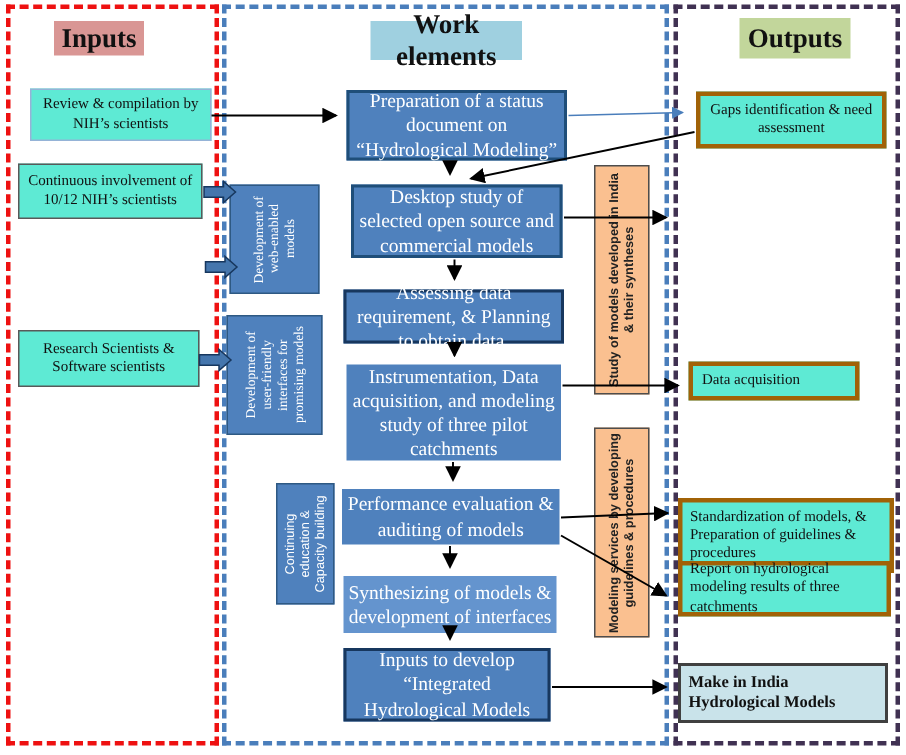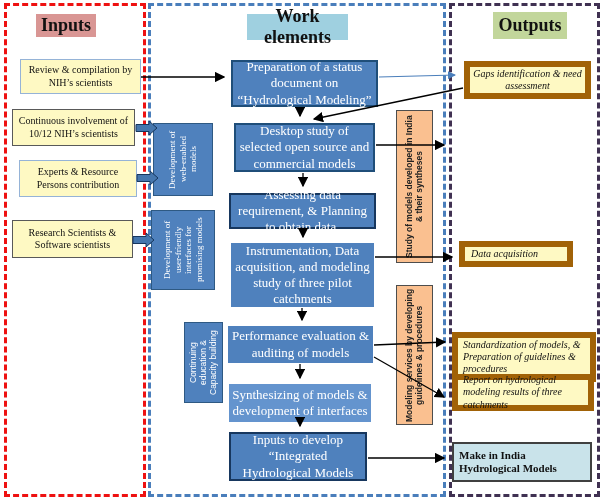--- a/index.html
+++ b/index.html
@@ -9,21 +9,21 @@
   .panel{position:absolute;background:transparent;}
   .inputs-panel{left:4px;top:3px;width:142px;height:494px;border:3px dashed var(--inputs_border);}
   .work-panel{left:148px;top:3px;width:298px;height:494px;border:3px dashed var(--work_border);}
   .outputs-panel{left:449px;top:3px;width:151px;height:494px;border:3px dashed var(--outputs_border);}
   .hdr{position:absolute;display:flex;align-items:center;justify-content:center;
        font-weight:bold;font-size:18px;text-align:center;}
   .hdr-inputs{left:36px;top:14px;width:60px;height:23px;background:var(--input_header);}
   .hdr-work{left:247px;top:14px;width:101px;height:26px;background:var(--work_header);}
   .hdr-outputs{left:493px;top:12px;width:74px;height:27px;background:var(--output_header);}
   .box{position:absolute;display:flex;align-items:center;justify-content:center;
-       text-align:center;font-size:10px;line-height:1.22;padding:2px 3px;background:#fef9c3;}
+       text-align:center;font-size:10px;line-height:1.22;padding:2px 3px;background:#5eead4;}
   .b-lt{border:1px solid #95b3d7;}
   .b-dk{border:1px solid #595959;}
   .in1{left:20px;top:59px;width:121px;height:35px;}
   .in2{left:12px;top:109px;width:123px;height:37px;}
   .in3{left:19px;top:160px;width:118px;height:37px;}
   .in4{left:12px;top:220px;width:121px;height:38px;}
   .flow{background:var(--flow_box);color:#fff;font-size:13px;line-height:1.25;}
   .f1{left:231px;top:60px;width:147px;height:47px;border:2px solid #1f4e79;}
   .f2{left:234px;top:123px;width:141px;height:49px;border:2px solid #1f4e79;}
   .f3{left:229px;top:193px;width:147px;height:36px;border:2px solid #17375e;}
@@ -38,21 +38,21 @@
   .v1{left:153px;top:123px;width:60px;height:73px;font-size:9px;}
   .v2{left:151px;top:210px;width:64px;height:80px;font-size:9px;}
   .v3{left:184px;top:322px;width:39px;height:81px;font-size:8.5px;
       font-family:"Liberation Sans","DejaVu Sans",sans-serif;}
   .obox{position:absolute;display:flex;align-items:center;justify-content:center;
         background:var(--orange_box);color:#222;border:1px solid #4d4d4d;
         font-family:"Liberation Sans","DejaVu Sans",sans-serif;font-weight:600;
         font-size:8.5px;padding:1px;}
   .o1{left:396px;top:110px;width:37px;height:153px;}
   .o2{left:396px;top:285px;width:37px;height:140px;}
-  .outb{border:6px solid #a16207;font-style:italic;}
+  .outb{border:3px solid #a16207;}
   .ou1{left:464px;top:61px;width:127px;height:38px;}
   .ou2{left:452px;top:127px;width:141px;height:38px;}
   .ou3{left:459px;top:241px;width:114px;height:26px;justify-content:flex-start;text-align:left;padding-left:6px;}
   .ou4{left:452px;top:304px;width:144px;height:50px;justify-content:flex-start;text-align:left;padding-left:5px;margin-top:28px;}
   .ou5{left:452px;top:374px;width:142px;height:37px;justify-content:flex-start;text-align:left;padding-left:5px;}
   .ou6{left:452px;top:442px;width:140px;height:40px;background:var(--highlight_output);
        font-weight:bold;font-size:11px;border:2px solid #404040;
        justify-content:flex-start;text-align:left;padding-left:5px;}
   #connectors{position:absolute;left:0;top:0;width:604px;height:503px;pointer-events:none;}
 </style>
@@ -63,21 +63,20 @@
   <div class="panel inputs-panel"></div>
   <div class="panel work-panel"></div>
   <div class="panel outputs-panel"></div>
 
   <div class="hdr hdr-inputs">Inputs</div>
   <div class="hdr hdr-work">Work elements</div>
   <div class="hdr hdr-outputs">Outputs</div>
 
   <div class="box b-lt in1">Review &amp; compilation by NIH’s scientists</div>
   <div class="box b-dk in2">Continuous involvement of 10/12 NIH’s scientists</div>
-  <div class="box b-lt in3">Experts &amp; Resource Persons contribution</div>
   <div class="box b-dk in4">Research Scientists &amp; Software scientists</div>
 
   <div class="box flow f1">Preparation of a status document on “Hydrological Modeling”</div>
   <div class="box flow f2">Desktop study of selected open source and commercial models</div>
   <div class="box flow f3">Assessing data requirement, &amp; Planning to obtain data.</div>
   <div class="box flow f4">Instrumentation, Data acquisition, and modeling study of three pilot catchments</div>
   <div class="box flow f5">Performance evaluation &amp; auditing of models</div>
   <div class="box flow f6">Synthesizing of models &amp; development of interfaces</div>
   <div class="box flow f7">Inputs to develop “Integrated Hydrological Models</div>
 

